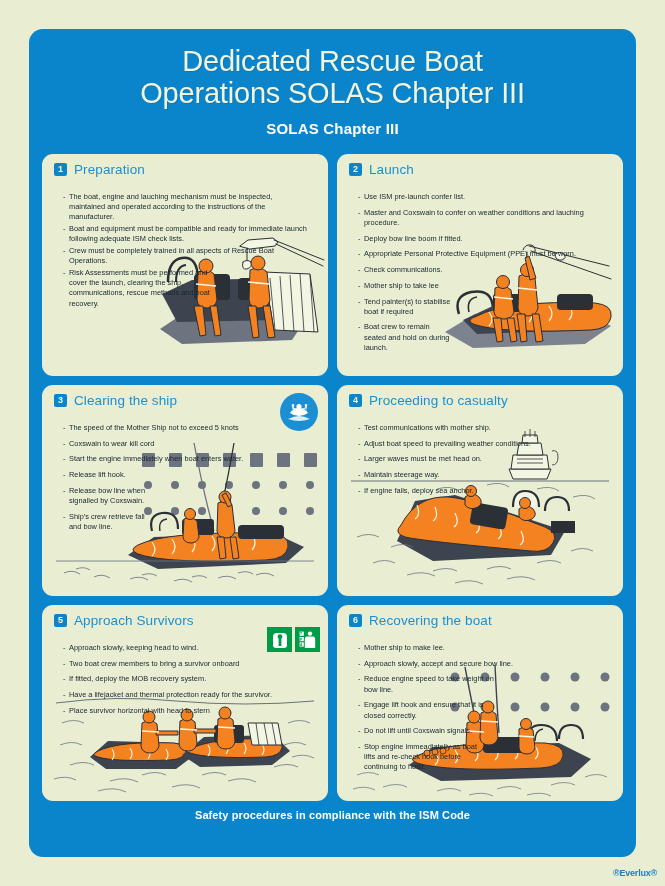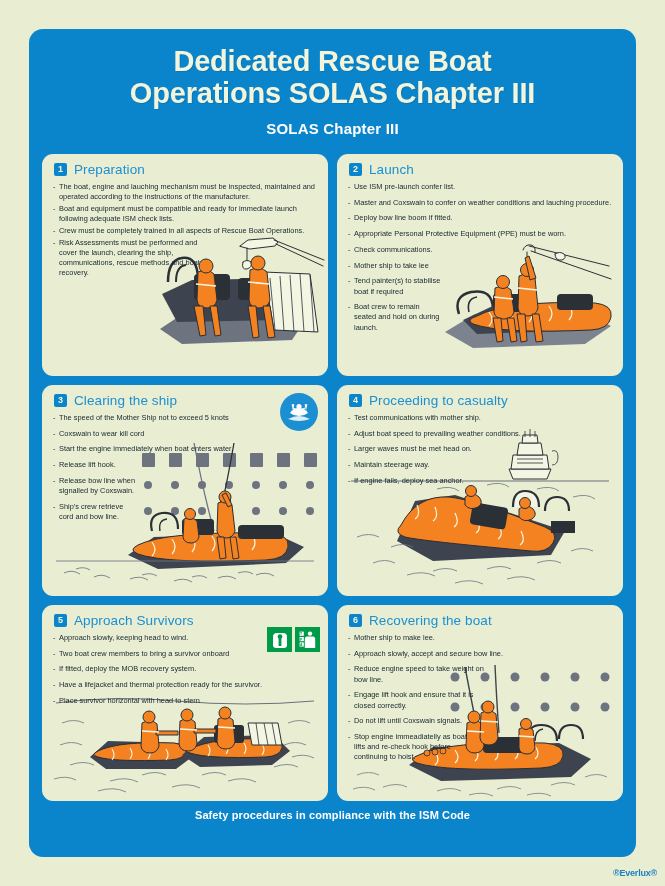--- a/index.html
+++ b/index.html
@@ -13,21 +13,21 @@
   .poster{
     position:absolute;left:29px;top:29px;
     width:607px;height:828px;
     background:#0a85cc;
     border-radius:14px;
     box-sizing:border-box;
   }
   .title{
     color:#f2f5dc;
     font-size:29px;
-    font-weight:bold;
+    font-weight:normal;
     text-align:center;
     line-height:1.12;
     padding-top:16px;
     letter-spacing:-0.2px;
     text-shadow:1px 1px 0 rgba(0,0,0,.10);
   }
   .subtitle{
     color:#ffffff;
     font-size:15px;
     font-weight:bold;
@@ -68,21 +68,21 @@
     flex:none;
     line-height:1;
   }
   .ptitle{
     color:#1b8fd2;
     font-size:13.5px;
     font-weight:normal;
     letter-spacing:.1px;
   }
   .plist{
-    margin:0;padding:3px 10px 0 11px;
+    margin:10px;padding:3px 10px 0 11px;
     list-style:none;
     color:#17252e;
     font-size:7.4px;
     line-height:1.38;
   }
   .plist li{
     position:relative;
     padding-left:6px;
     margin-bottom:1.5px;
   }
@@ -323,21 +323,21 @@
       <div class="phead">
         <span class="badge">3</span>
         <span class="ptitle">Clearing the ship</span>
       </div>
       <ul class="plist spaced">
         <li style="max-width:190px">The speed of the Mother Ship not to exceed 5 knots</li>
         <li style="max-width:190px">Coxswain to wear kill cord</li>
         <li style="max-width:195px">Start the engine immediately when boat enters water.</li>
         <li style="max-width:120px">Release lift hook.</li>
         <li style="max-width:76px">Release bow line when signalled by Coxswain.</li>
-        <li style="max-width:76px">Ship's crew retrieve cord and bow line.</li>
+        <li style="max-width:76px">Ship's crew retrieve fall and bow line.</li>
       </ul>
     </div>
 
     <div class="panel r2">
       <div class="art">
         <svg viewBox="0 0 286 211" preserveAspectRatio="none">
           <g stroke="#2b2f36" stroke-width="1" fill="#f4f6e4">
             <path d="M172 84 L214 84 L210 94 L176 94 Z"></path>
             <path d="M176 70 L210 70 L212 84 L174 84 Z"></path>
             <path d="M182 58 L204 58 L206 70 L180 70 Z"></path>

